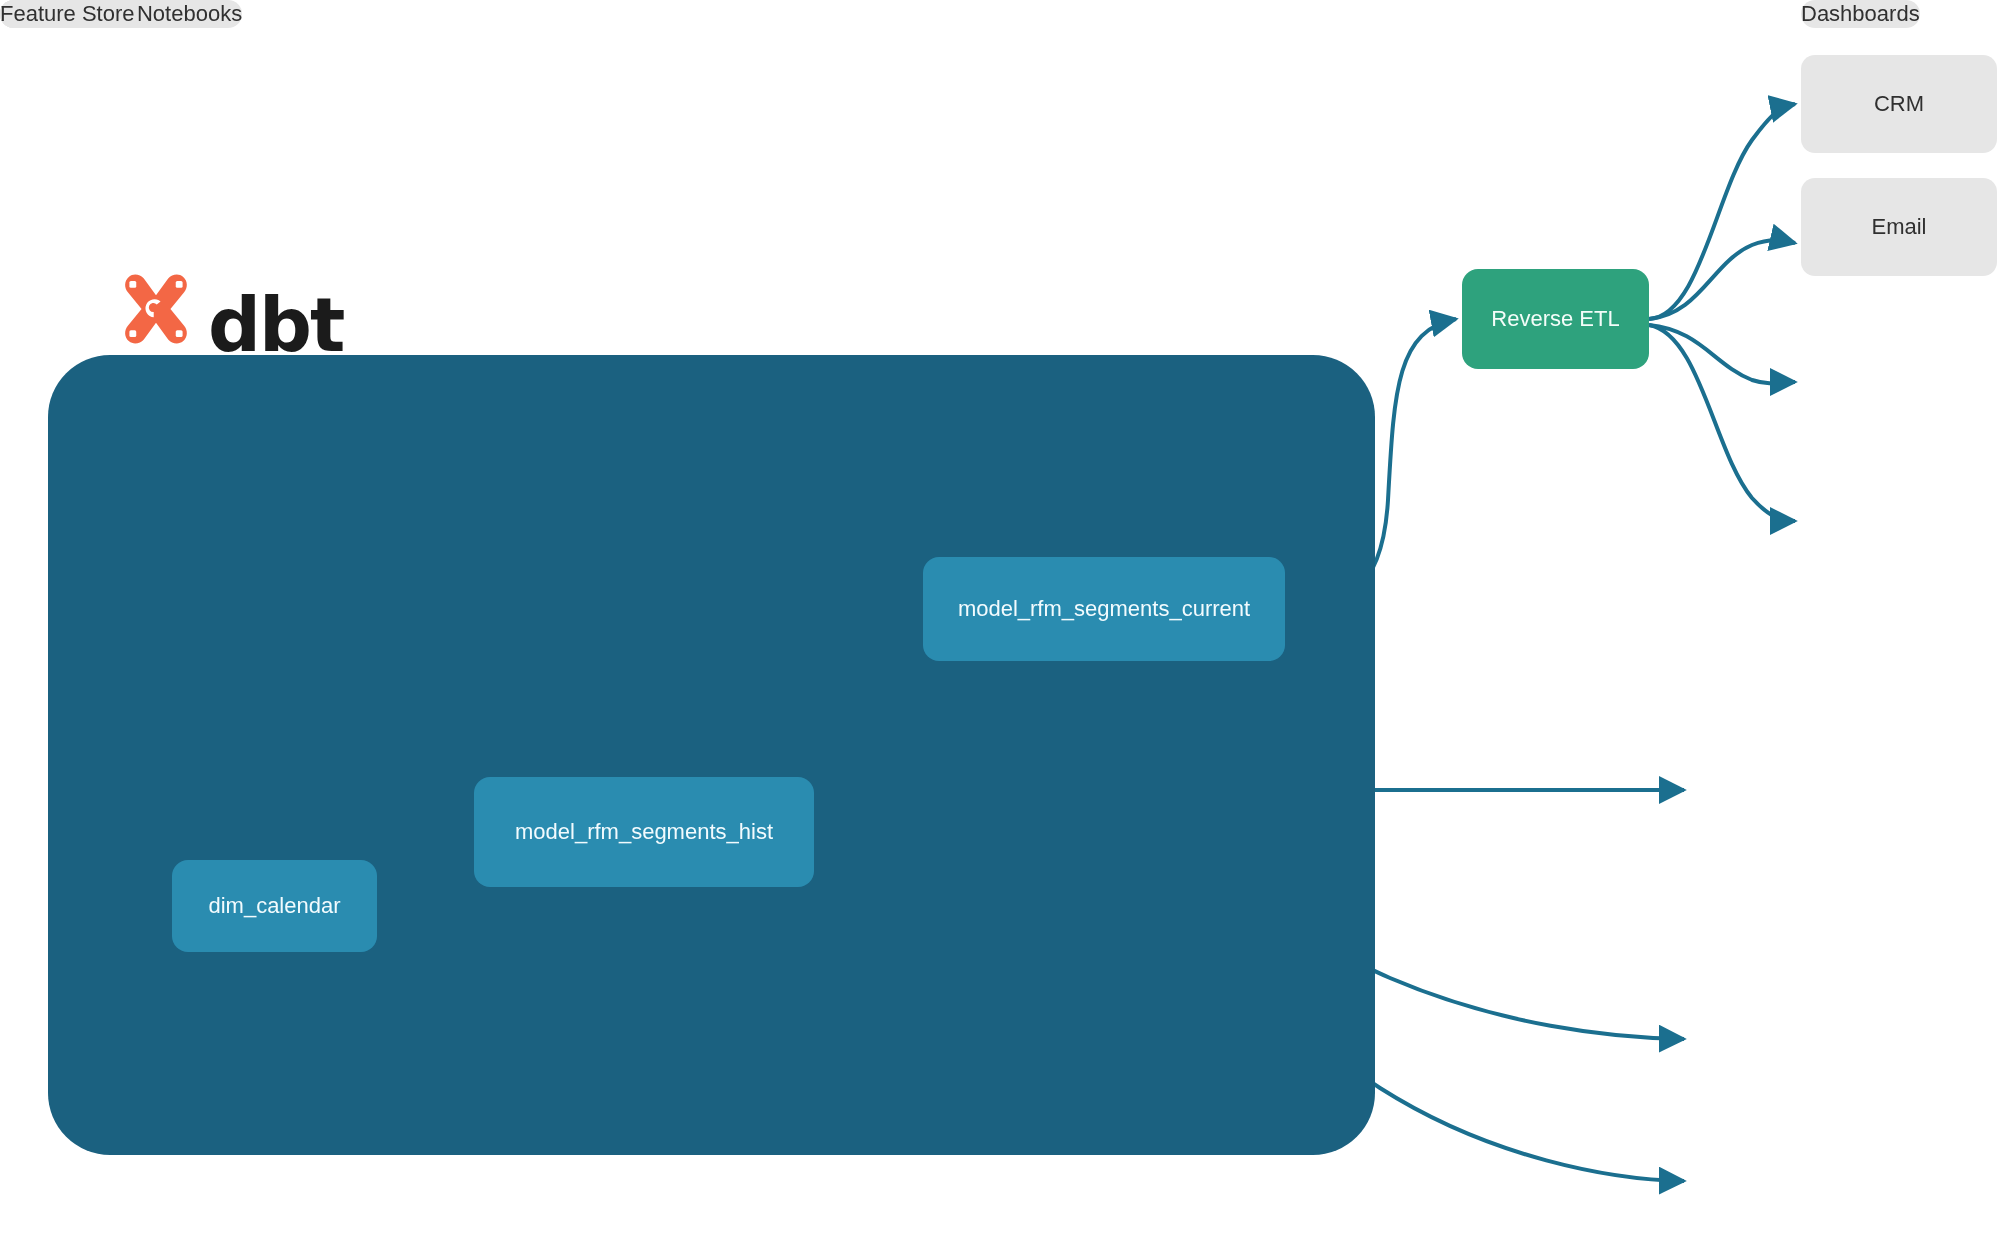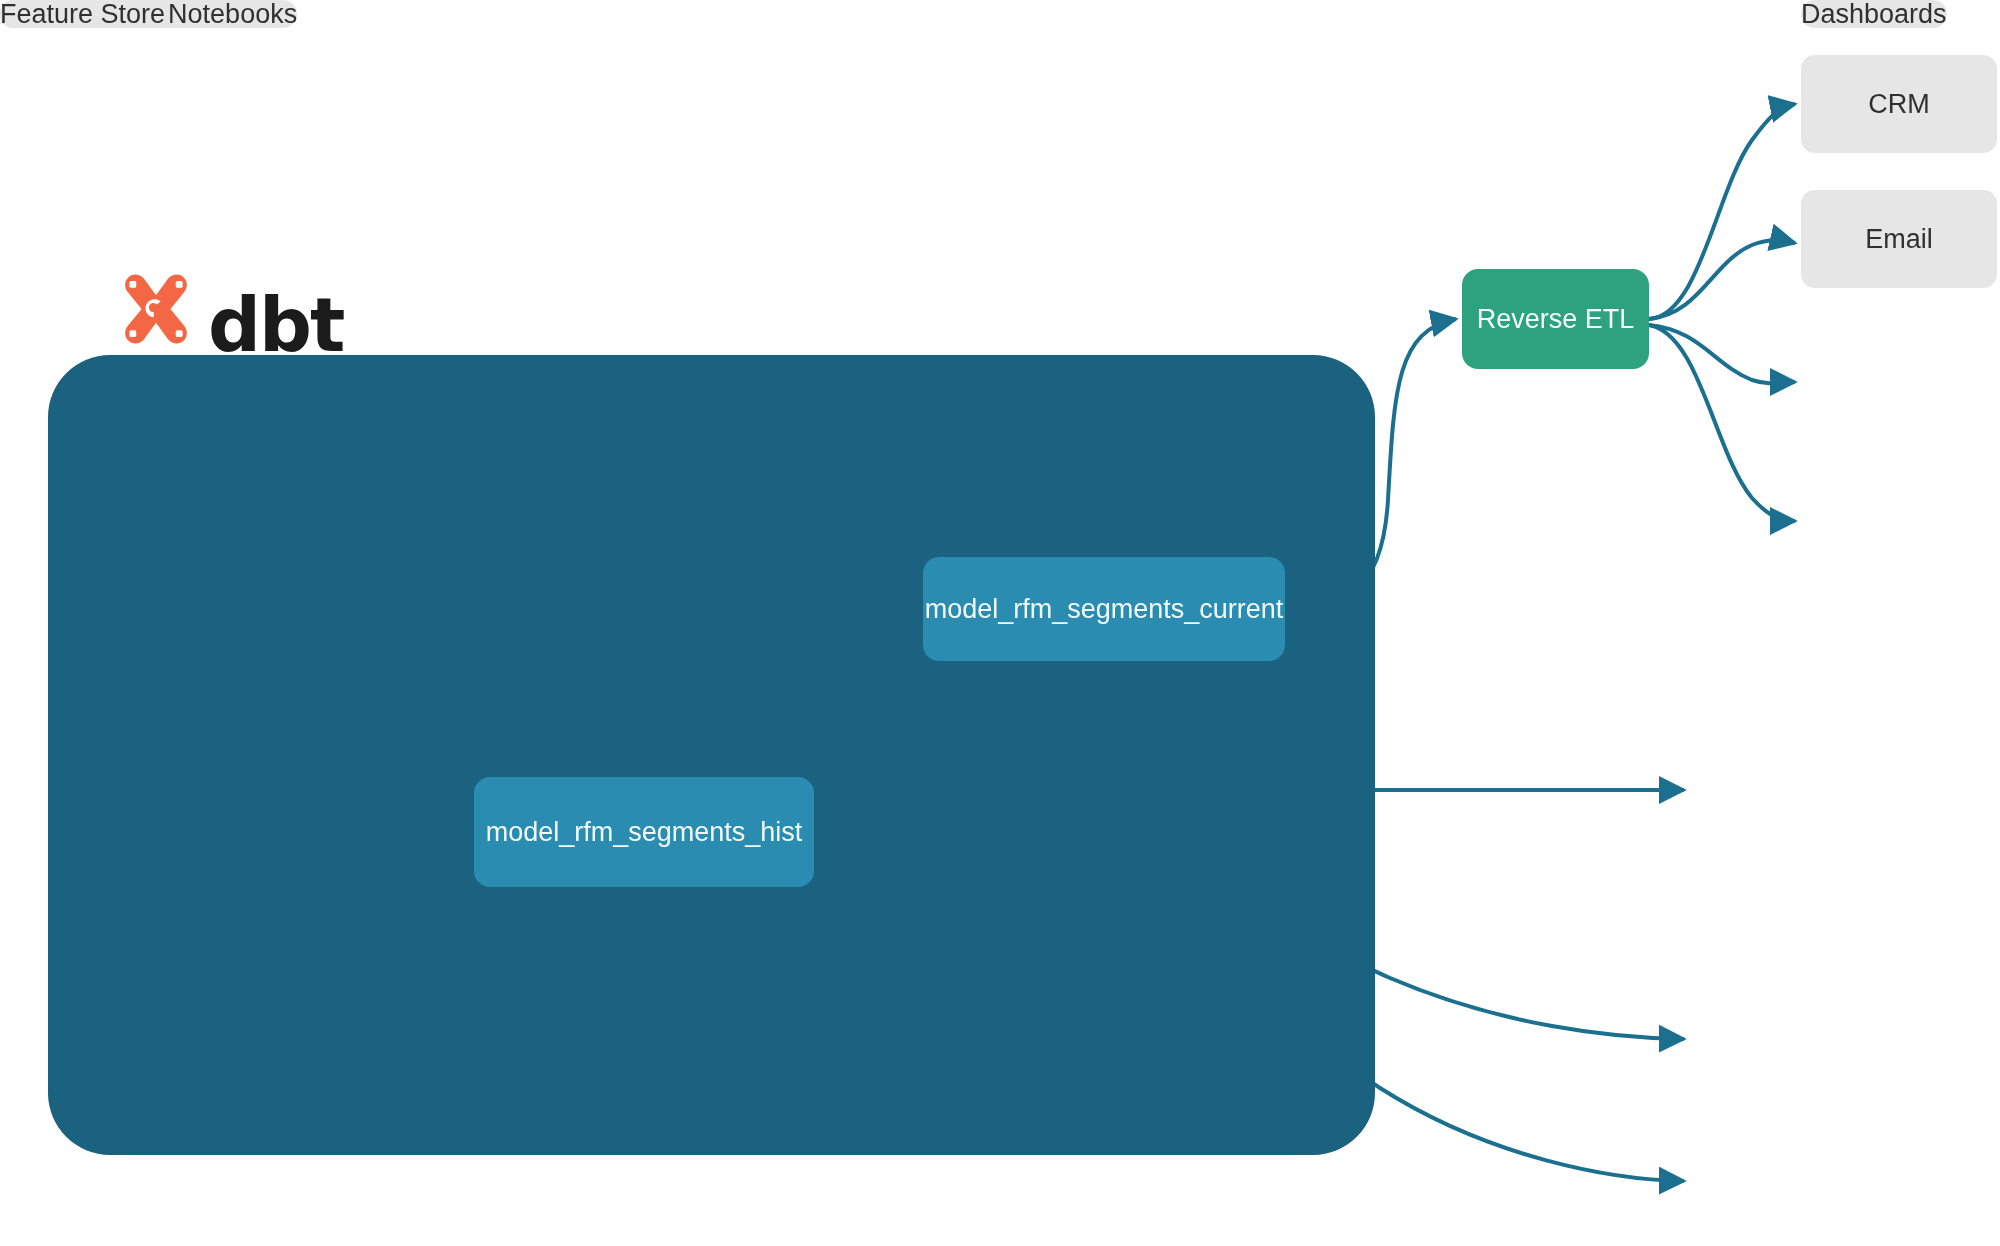--- a/index.html
+++ b/index.html
@@ -64,21 +64,21 @@
 
   
   .node {
     position: absolute;
     box-sizing: border-box;
     display: flex;
     align-items: center;
     justify-content: center;
     text-align: center;
     border-radius: 14px;
-    font-size: 27px;
+    font-size: 22px;
     line-height: 28px;
   }
   .node-model {
     background: #2a8cb0;
     color: #f2fbfe;
     border-radius: 16px;
   }
   .node-reverse-etl {
     background: #2ea27d;
     color: #f4fdf9;
@@ -94,21 +94,21 @@
   #node-fact-payments      { left: 172px;  top: 618px;  width: 205px; height: 92px; }
   #node-dim-calendar       { left: 172px;  top: 860px;  width: 205px; height: 92px; }
   #node-rfm-hist           { left: 474px;  top: 777px;  width: 340px; height: 110px; }
   #node-rfm-current        { left: 923px;  top: 557px;  width: 362px; height: 104px; }
 
   
   #node-reverse-etl        { left: 1462px; top: 269px;  width: 187px; height: 100px; }
 
   
   #node-crm                { left: 1801px; top: 55px;   width: 196px; height: 98px; }
-  #node-email              { left: 1801px; top: 190px;  width: 196px; height: 98px; }
+  #node-email              { left: 1801px; top: 178px;  width: 196px; height: 98px; }
   #node-advertising        { left: 1801px; top": 0;     width: 196px; height: 98px; }
   #node-advertising        { left: 1801px; top: 333px;  width: 196px; height: 98px; }
   #node-sms-push           { left: 1801px; top: 472px;  width: 196px; height: 98px; }
 
   /* analytics consumers */
   #node-bi-dashboards      { left: 1690px; top: 740px;  width: 188px; height: 98px; }
   #node-ds-notebooks       { left: 1690px; top: 990px;  width: 188px; height: 98px; }
   #node-feature-store      { left: 1690px; top: 1132px; width: 188px; height: 98px; }
 
   .node-label-multiline {
@@ -173,20 +173,21 @@
       <rect x="15" y="78" width="9" height="9" rx="2" fill="#ffffff"></rect>
       <rect x="76" y="78" width="9" height="9" rx="2" fill="#ffffff"></rect>
       <path d="M56 40 A 12 12 0 1 0 47 61 L 47 54 A 6 6 0 1 1 51 44 Z" fill="#ffffff"></path>
     </svg>
     <div class="dbt-word">dbt</div>
   </div>
 
   <div class="warehouse"></div>
 
 
+  <div class="node node-model" id="node-dim-calendar">dim_calendar</div>
 
   <div class="node node-model" id="node-rfm-hist">model_rfm_segments_hist</div>
 
   <div class="node node-reverse-etl" id="node-reverse-etl">Reverse ETL</div>
 
   <div class="node node-model" id="node-rfm-current">model_rfm_segments_current</div>
 
   <div class="node node-target" id="node-crm">CRM</div>
 
   <div class="node node-target" id="node-email">Email</div>

